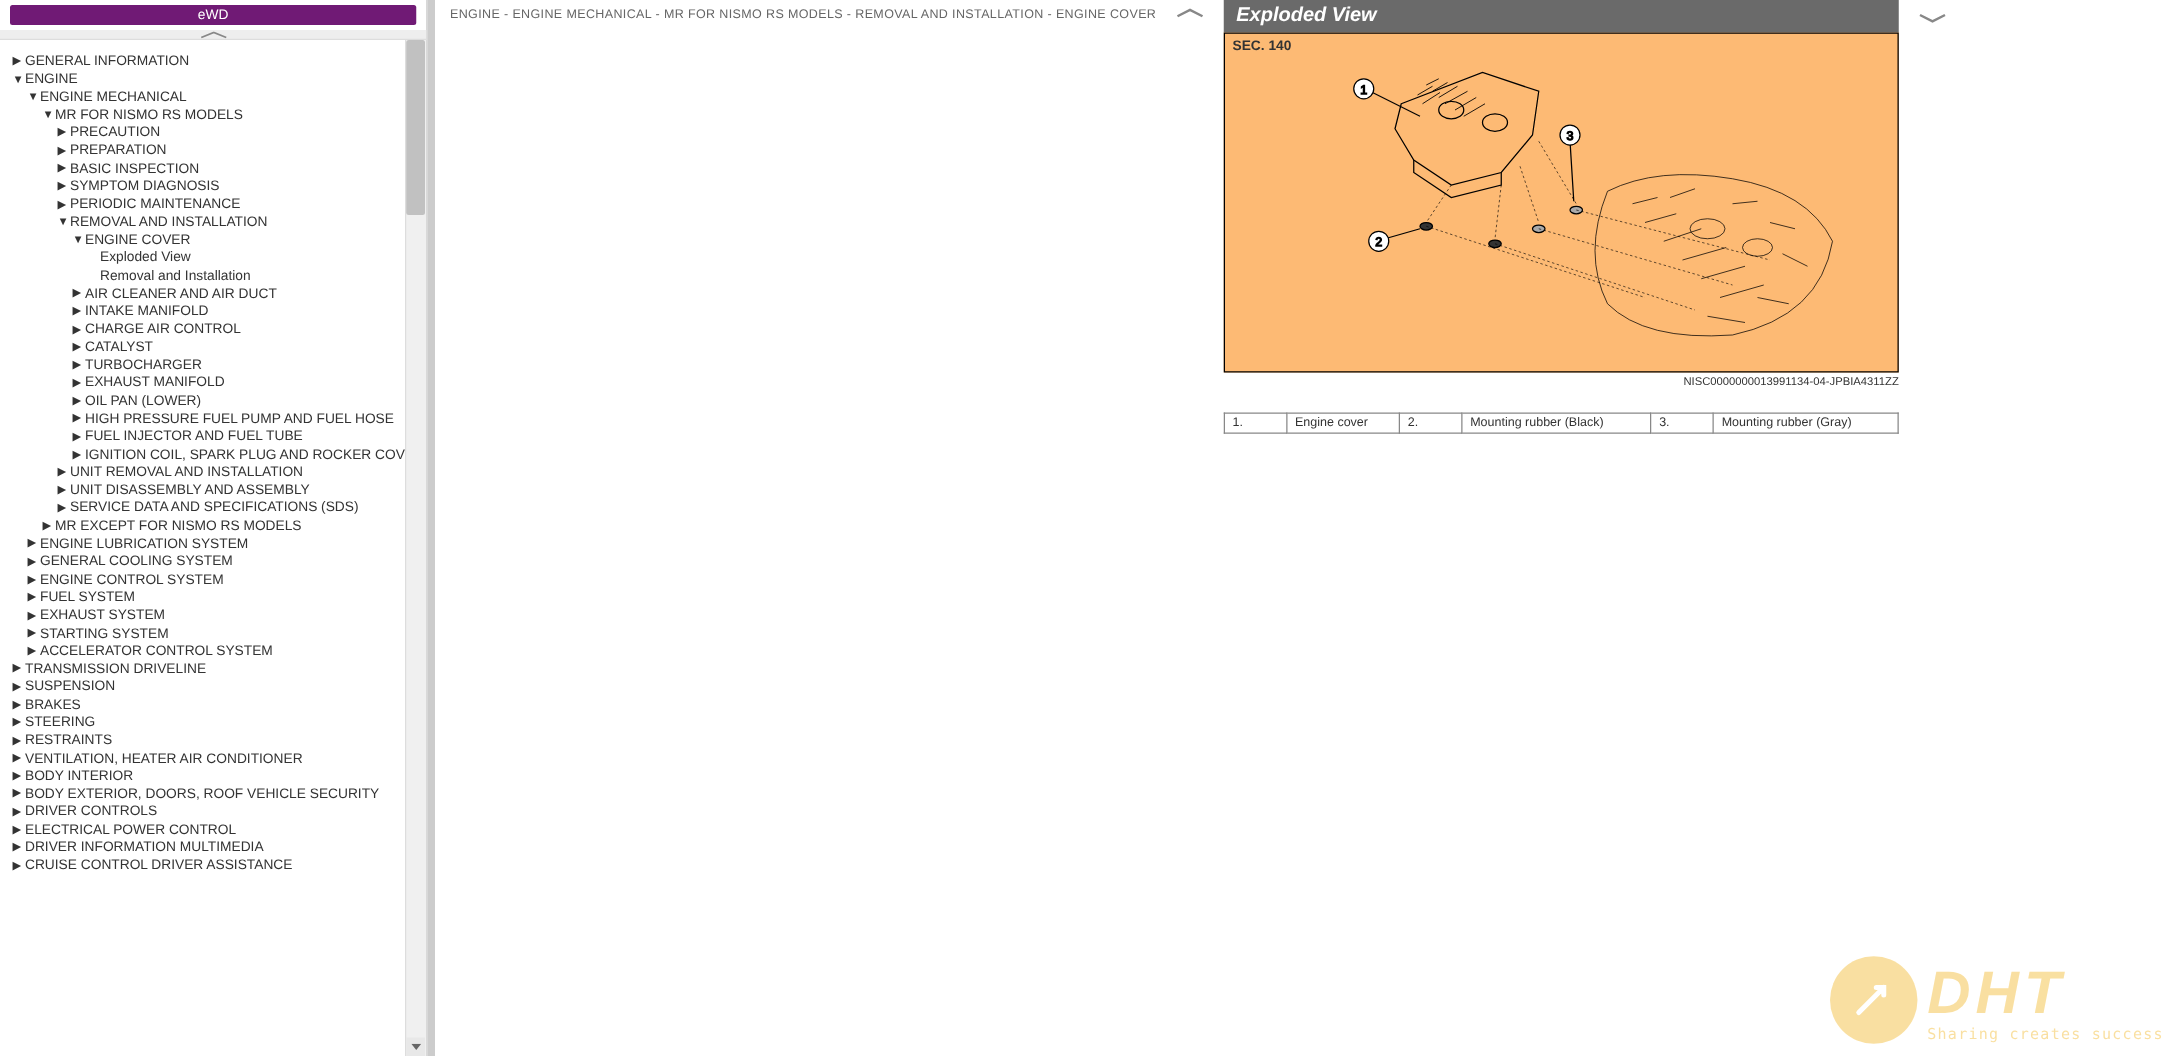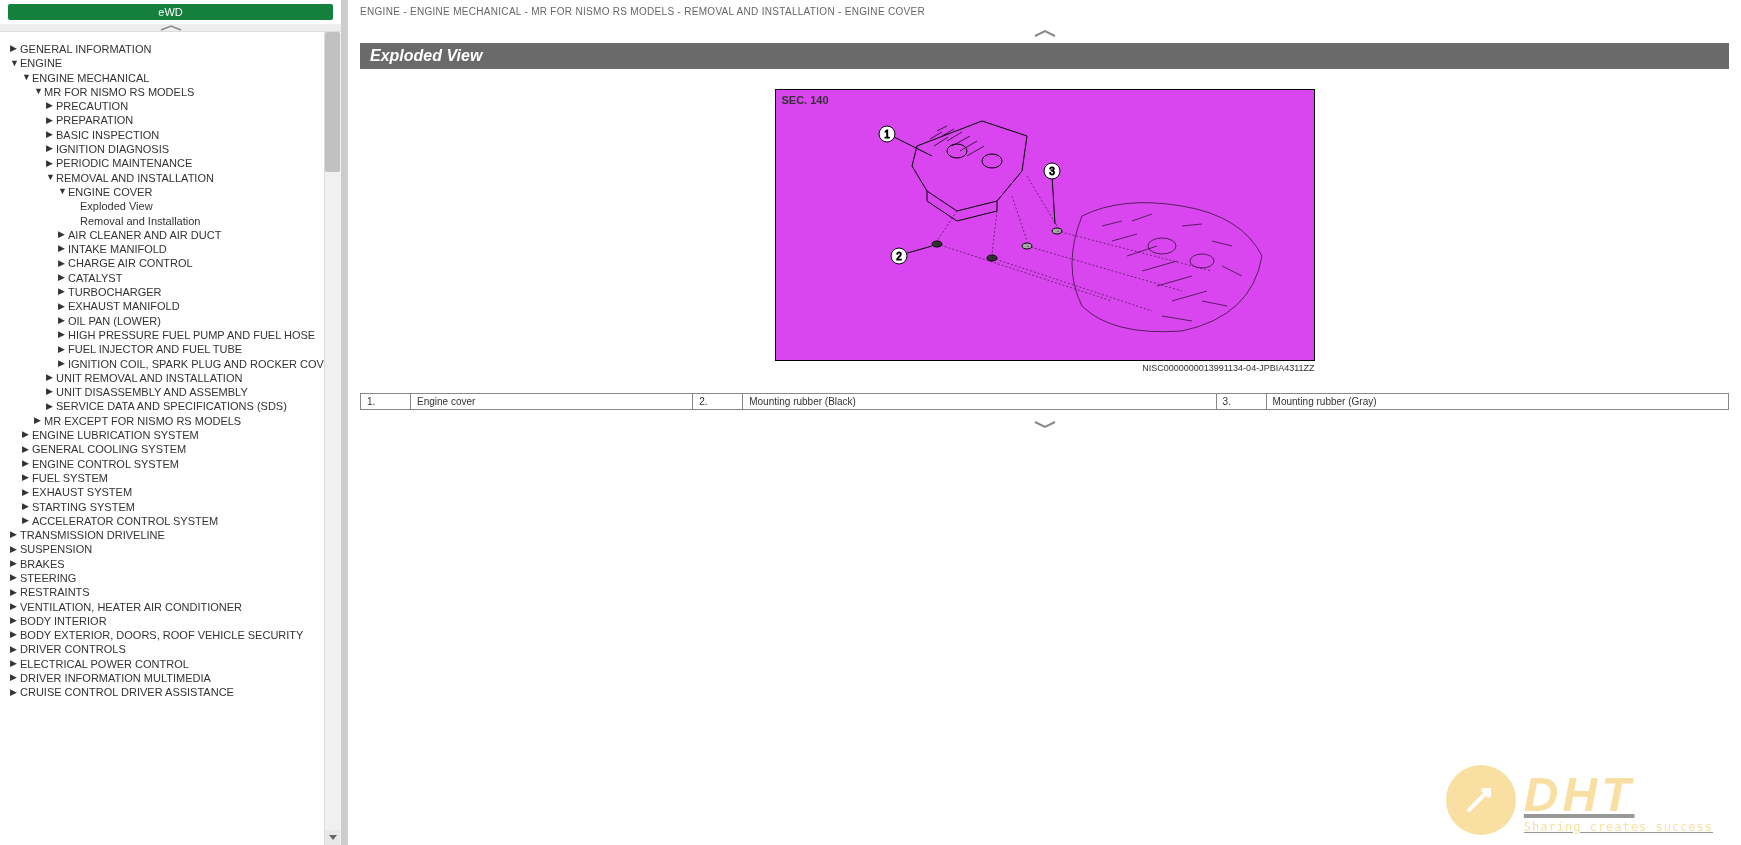--- a/index.html
+++ b/index.html
@@ -1,19 +1,19 @@
 <!DOCTYPE html>
 <html><head>
 <meta charset="utf-8">
 <style>
 *{box-sizing:border-box;margin:0;padding:0;font-family:Verdana,Arial,sans-serif;}
 body{font-size:11px;color:#333;background:#fff;overflow:hidden;}
 .container{display:flex;height:845px;width:1741px;}
 .left-panel{width:342px;background:#fff;display:flex;flex-direction:column;border-right:1px solid #ccc;}
-.ewd-btn{background:#15803d;color:#fff;text-align:center;padding:2px;margin:4px 8px;border-radius:2px;font-size:11px;cursor:pointer;}
+.ewd-btn{background:#701a75;color:#fff;text-align:center;padding:2px;margin:4px 8px;border-radius:2px;font-size:11px;cursor:pointer;}
 .search-area{padding:4px 10px;background:#f5f5f5;border-bottom:1px solid #ddd;position:relative;}
 .search-label{font-size:10px;color:#555;margin-top:4px;margin-bottom:2px;display:block;}
 .search-input,.search-select{width:290px;padding:2px;border:1px solid #aaa;font-size:11px;background:#fff;}
 .search-select{height:20px;}
 .dtc-row{display:flex;gap:8px;}
 .dtc-row input{width:141px;}
 .search-btn{position:absolute;right:6px;top:62px;width:20px;height:48px;background:#2a9b48;border:none;cursor:pointer;display:flex;align-items:center;justify-content:center;border-radius:2px;}
 .search-btn svg{width:14px;height:14px;fill:#fff;}
 .collapse-bar{height:8px;background:#eee;display:flex;align-items:center;justify-content:center;cursor:pointer;border-bottom:1px solid #ddd;}
 .collapse-bar svg{width:30px;height:6px;fill:#888;}
@@ -22,35 +22,35 @@
 .tree>ul{padding-left:0;}
 .tree li{line-height:1.3;white-space:nowrap;}
 .tree-item{display:flex;align-items:center;cursor:pointer;padding:0 2px;}
 .tree-caret{width:10px;flex-shrink:0;font-size:9px;color:#333;}
 .tree-label{font-size:11px;color:#333;text-align:center;}
 .tree-scrollbar{position:absolute;right:0;top:0;width:17px;height:100%;background:#f0f0f0;border-left:1px solid #ddd;}
 .tree-scrollbar-thumb{position:absolute;right:1px;top:0;width:15px;height:140px;background:#c1c1c1;border-radius:2px;}
 .tree-scrollbar-arrow{position:absolute;width:15px;height:15px;background:#e8e8e8;display:flex;align-items:center;justify-content:center;}
 .tree-scrollbar-arrow.down{bottom:0;}
 .vdiv{width:6px;background:#ccc;cursor:col-resize;}
-.main{flex:1;display:flex;flex-direction:column;background:#fff;position:relative;}
+.main{flex:1;display:flex;flex-direction:row;background:#fff;position:relative;}
 .breadcrumb{padding:6px 12px;font-size:10px;color:#666;letter-spacing:0.3px;}
 .chev-bar{display:flex;align-items:center;justify-content:center;height:20px;cursor:pointer;}
 .chev-bar svg{width:30px;height:10px;fill:none;stroke:#888;stroke-width:2;}
 .content{padding:0 12px;}
 .exploded-header{background:#6a6a6a;color:#fff;padding:4px 10px;font-size:16px;font-weight:bold;font-style:italic;}
-.diagram-box{width:540px;margin:20px auto 2px;border:1px solid #000;padding:4px 6px;background:#d946ef;}
+.diagram-box{width:540px;margin:0 auto 2px;border:1px solid #000;padding:4px 6px;background:#fdba74;}
 .sec-label{font-size:11px;font-weight:bold;}
 .diagram-svg{width:520px;height:250px;display:block;}
 .diagram-id{font-size:9px;text-align:right;width:540px;margin:0 auto 20px;color:#333;}
 .parts-table{width:100%;border-collapse:collapse;}
 .parts-table td{border:1px solid #888;padding:2px 6px;font-size:10px;}
 .parts-table td.num{width:50px;}
 .footer{position:absolute;bottom:0;left:0;right:0;text-align:center;font-size:9px;color:#666;padding:2px;border-top:1px solid #ddd;background:#f9f9f9;}
-.watermark{position:absolute;right:28px;bottom:10px;opacity:0.5;pointer-events:none;text-decoration:underline;}
+.watermark{position:absolute;right:10px;bottom:10px;opacity:0.5;pointer-events:none;}
 .watermark-logo{display:flex;align-items:center;gap:8px;}
 .wm-circle{width:70px;height:70px;border-radius:50%;background:#f4c145;display:flex;align-items:center;justify-content:center;}
 .wm-text{font-size:48px;font-weight:bold;color:#f4c145;letter-spacing:4px;font-style:italic;}
 .wm-tagline{font-size:12px;color:#f4c145;text-align:right;margin-top:-2px;letter-spacing:1px;font-family:monospace;}
 </style>
 </head>
 <body>
 
 <div class="container">
   <div class="left-panel">
@@ -103,21 +103,21 @@
                       </li>
                       <li>
                         <div class="tree-item">
                           <span class="tree-caret">▶</span>
                           <span class="tree-label">BASIC INSPECTION</span>
                         </div>
                       </li>
                       <li>
                         <div class="tree-item">
                           <span class="tree-caret">▶</span>
-                          <span class="tree-label">IGNITION DIAGNOSIS</span>
+                          <span class="tree-label">SYMPTOM DIAGNOSIS</span>
                         </div>
                       </li>
                       <li>
                         <div class="tree-item">
                           <span class="tree-caret">▶</span>
                           <span class="tree-label">PERIODIC MAINTENANCE</span>
                         </div>
                       </li>
                       <li>
                         <div class="tree-item">

